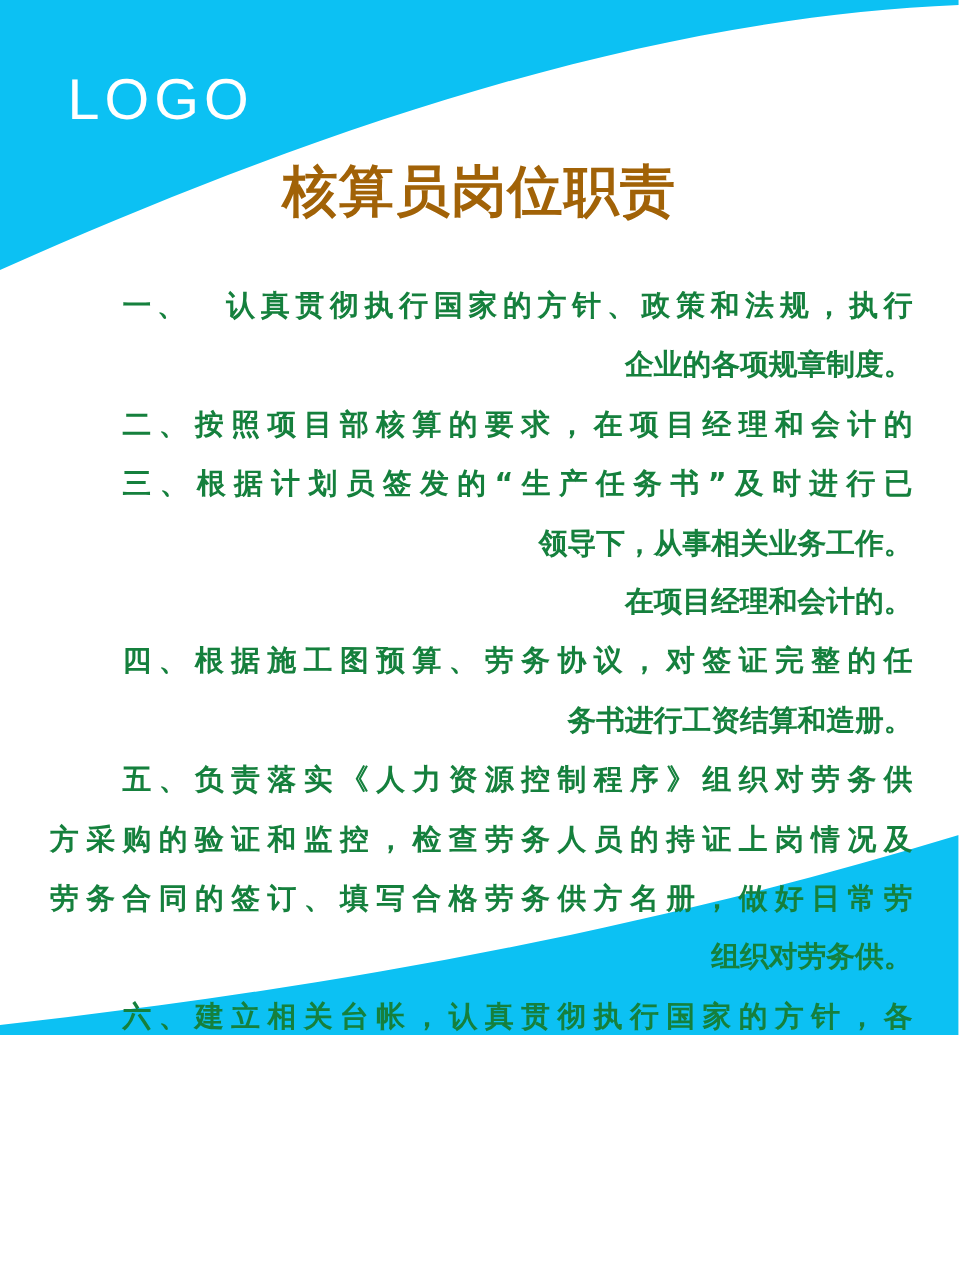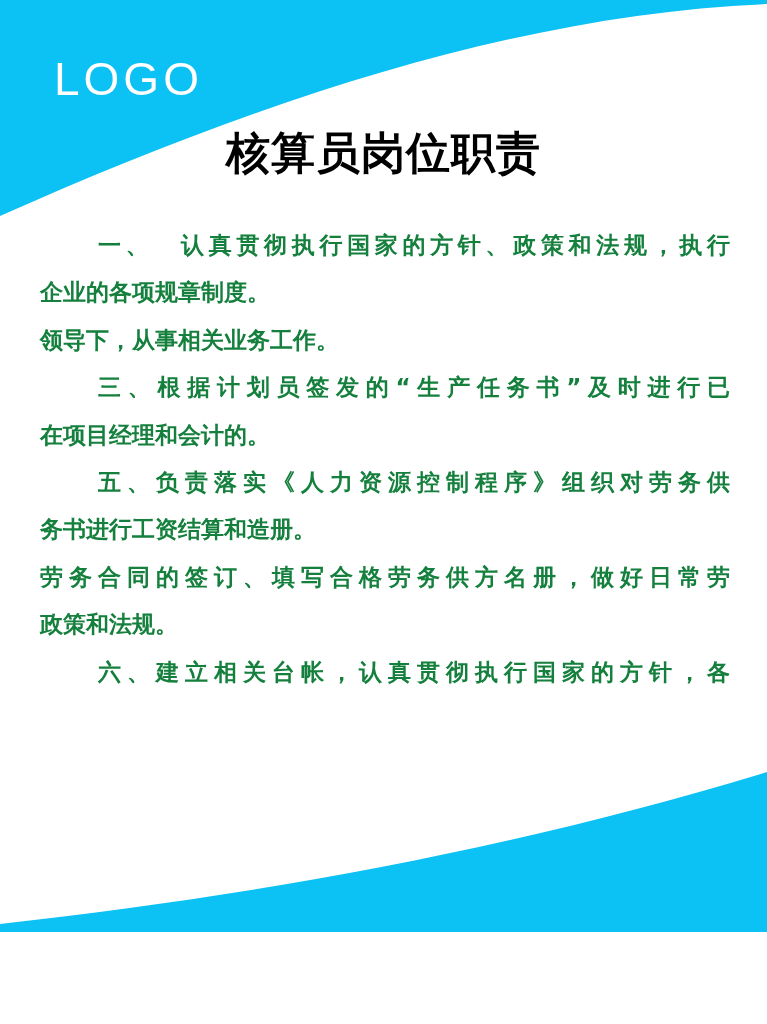--- a/index.html
+++ b/index.html
@@ -1,46 +1,46 @@
 <!DOCTYPE html>
 <html><head>
 <meta charset="utf-8">
 <style>
   html,body{margin:0;padding:0;}
   .page{
     position:relative;
-    width:767px;height:932px;
+    width:767px;height:828px;
     background:#ffffff;
     overflow:hidden;
     font-family:"DejaVu Sans","Liberation Sans",sans-serif;
   }
   .swoosh{position:absolute;left:0;top:0;pointer-events:none;}
   .logo{
     position:absolute;left:54px;top:52px;
     color:#ffffff;
     font-family:"Liberation Sans","DejaVu Sans",sans-serif;
     font-size:46px;font-weight:400;letter-spacing:4px;
   }
   .title{
     position:absolute;top:124px;left:0;width:100%;
     text-align:center;
-    color:#000000;
+    color:#a16207;
     font-size:44px;font-weight:800;
     letter-spacing:1px;
     margin:0;
   }
   .bodytext{
     position:absolute;left:40px;top:222px;width:690px;
     color:#15803d;
     font-size:23px;font-weight:700;
   }
   .ln{
     height:47.4px;line-height:47.4px;
     white-space:nowrap;
-    text-align:left;
+    text-align:right;
   }
   .ln.fill{
     white-space:normal;
     text-align:justify;
     text-align-last:justify;
   }
   .ln.ind{padding-left:58px;}
   .ln.ind.fill{padding-left:58px;}
   .project{
     position:absolute;top:958px;right:22px;
@@ -91,27 +91,30 @@
     <path d="M0,1016 C250,988 500,945 767,864 V1024 H0 Z" fill="#0cc1f3"></path>
   </svg>
 
   <div class="logo">LOGO</div>
 
   <h1 class="title">核算员岗位职责</h1>
 
   <div class="bodytext">
     <div class="ln ind fill">一、　认真贯彻执行国家的方针、政策和法规，执行</div>
     <div class="ln">企业的各项规章制度。</div>
+    <div class="ln ind fill">二、按照项目部核算的要求，在项目经理和会计的</div>
+    <div class="ln ind fill">三、根据计划员签发的“生产任务书”及时进行已</div>
     <div class="ln">领导下，从事相关业务工作。</div>
-    <div class="ln ind fill">三、根据计划员签发的“生产任务书”及时进行已</div>
     <div class="ln">在项目经理和会计的。</div>
+    <div class="ln ind fill">四、根据施工图预算、劳务协议，对签证完整的任</div>
+    <div class="ln">务书进行工资结算和造册。</div>
     <div class="ln ind fill">五、负责落实《人力资源控制程序》组织对劳务供</div>
-    <div class="ln">务书进行工资结算和造册。</div>
+    <div class="ln fill">方采购的验证和监控，检查劳务人员的持证上岗情况及</div>
     <div class="ln fill">劳务合同的签订、填写合格劳务供方名册，做好日常劳</div>
-    <div class="ln">政策和法规。</div>
+    <div class="ln">组织对劳务供。</div>
     <div class="ln ind fill">六、建立相关台帐，认真贯彻执行国家的方针，各</div>
   </div>
 
   <div class="project">XXXXXXXXXXXXXXXXXXXX项目</div>
 
   <div class="idbar">
     <span>ID:30632870 NO:20231201102258135129</span>
   </div>
 
   <div class="watermark">

